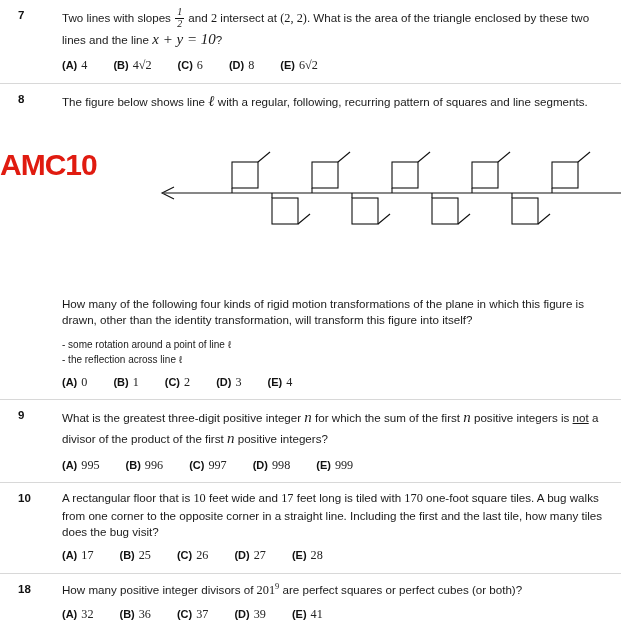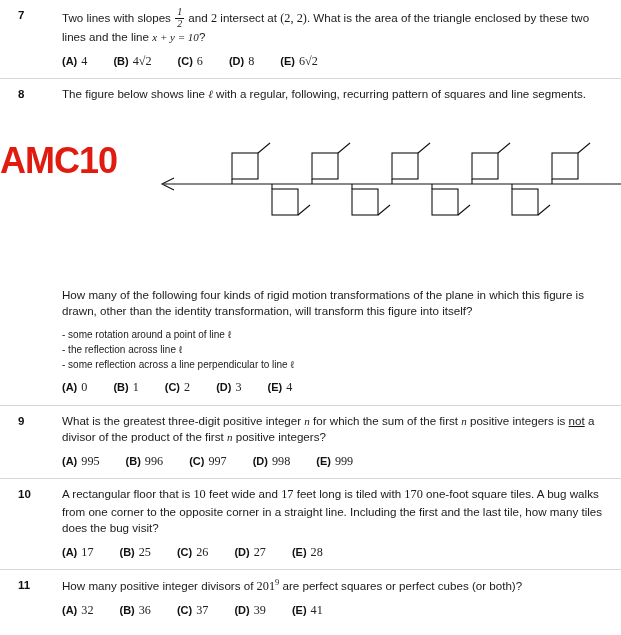--- a/index.html
+++ b/index.html
@@ -38,21 +38,21 @@
     margin-left: 62px;
     margin-right: 18px;
     font-size: 11.6px;
     line-height: 1.42;
     color: #1a1a1a;
   }
   .pbody p { margin: 0 0 2px 0; }
   .math {
     font-family: "Liberation Serif", serif;
     font-style: italic;
-    font-size: 11px;
+    font-size: 15px;
   }
   .mathup {
     font-family: "Liberation Serif", serif;
     font-style: normal;
     font-size: 12.3px;
   }
   .frac {
     display: inline-block;
     vertical-align: -0.42em;
     text-align: center;
@@ -90,21 +90,21 @@
   .figbox {
     position: relative;
     height: 180px;
     margin-top: 4px;
   }
   .watermark {
     position: absolute;
     left: -62px;
     top: 28px;
     font-family: "Liberation Sans", sans-serif;
-    font-size: 36px;
+    font-size: 30px;
     font-weight: bold;
     color: #e01b10;
     letter-spacing: -1px;
   }
   .bullets {
     margin-top: 8px;
     font-size: 10px;
     line-height: 1.5;
   }
   .sup { font-size: 0.72em; vertical-align: super; }
@@ -176,21 +176,20 @@
             <line x1="424" y1="24" x2="436" y2="14"></line>
           </g>
         </svg>
       </div>
 
       <p>How many of the following four kinds of rigid motion transformations of the plane in which this figure is drawn, other than the identity transformation, will transform this figure into itself?</p>
 
       <div class="bullets">
         <div>- some rotation around a point of line ℓ</div>
         <div>- the reflection across line ℓ</div>
-        <div>- some reflection across a line perpendicular to line ℓ</div>
       </div>
 
       <div class="choices">
         <span class="choice"><span class="lbl">(A)</span><span class="val">0</span></span><span class="choice"><span class="lbl">(B)</span><span class="val">1</span></span><span class="choice"><span class="lbl">(C)</span><span class="val">2</span></span><span class="choice"><span class="lbl">(D)</span><span class="val">3</span></span><span class="choice"><span class="lbl">(E)</span><span class="val">4</span></span>
       </div>
     </div>
   </div>
 
   <div class="problem">
     <div class="pnum">9</div>
@@ -210,21 +209,21 @@
       <p>
         <span>A rectangular floor that is </span><span class="mathup">10</span><span> feet wide and </span><span class="mathup">17</span><span> feet long is tiled with </span><span class="mathup">170</span><span> one-foot square tiles. A bug walks from one corner to the opposite corner in a straight line. Including the first and the last tile, how many tiles does the bug visit?</span>
       </p>
       <div class="choices">
         <span class="choice"><span class="lbl">(A)</span><span class="val">17</span></span><span class="choice"><span class="lbl">(B)</span><span class="val">25</span></span><span class="choice"><span class="lbl">(C)</span><span class="val">26</span></span><span class="choice"><span class="lbl">(D)</span><span class="val">27</span></span><span class="choice"><span class="lbl">(E)</span><span class="val">28</span></span>
       </div>
     </div>
   </div>
 
   <div class="problem">
-    <div class="pnum">11</div>
+    <div class="pnum">18</div>
     <div class="pbody">
       <p>
         <span>How many positive integer divisors of </span><span class="mathup">201</span><span class="mathup sup">9</span><span> are perfect squares or perfect cubes (or both)?</span>
       </p>
       <div class="choices">
         <span class="choice"><span class="lbl">(A)</span><span class="val">32</span></span><span class="choice"><span class="lbl">(B)</span><span class="val">36</span></span><span class="choice"><span class="lbl">(C)</span><span class="val">37</span></span><span class="choice"><span class="lbl">(D)</span><span class="val">39</span></span><span class="choice"><span class="lbl">(E)</span><span class="val">41</span></span>
       </div>
     </div>
   </div>
 

